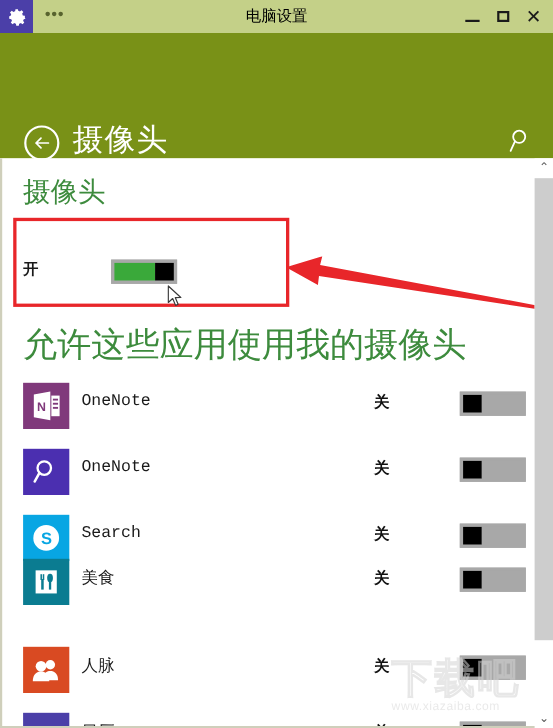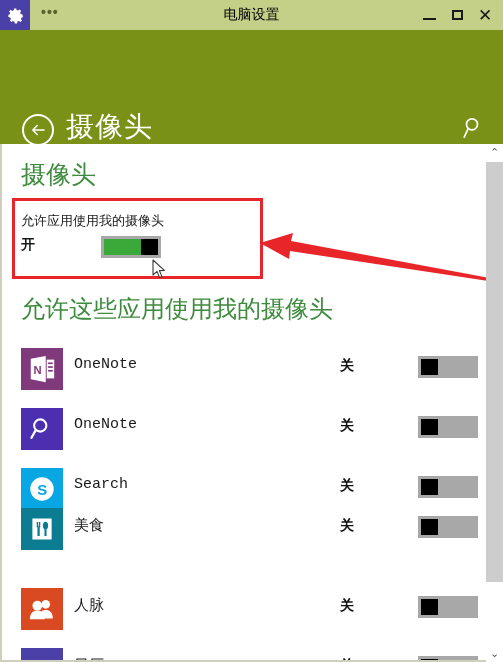--- a/index.html
+++ b/index.html
@@ -90,21 +90,21 @@
     border-bottom: 2px solid #cfcfbb;
     overflow: hidden;
   }
   .section-title {
     position: absolute; left: 19px;
     font-size: 25px; color: #3d8b3d; font-weight: 400;
     font-family: "DejaVu Sans", "Liberation Sans", sans-serif;
     white-space: nowrap;
   }
   .section-title.cam { top: 14px; }
-  .section-title.apps { top: 149px; font-size: 24px; }
+  .section-title.apps { top: 149px; font-size: 31px; }
 
   
   .highlight-box {
     position: absolute; left: 10px; top: 54px;
     width: 251px; height: 81px;
     border: 3px solid #e8262a;
     background: transparent;
   }
   .perm-label {
     position: absolute; left: 19px; top: 68px;
@@ -235,21 +235,20 @@
       <line x1="7.8" y1="13.6" x2="3.5" y2="23" stroke="#ffffff" stroke-width="1.8" stroke-linecap="round"></line>
     </svg>
   </div>
 
   <div class="content">
 
     <div class="section-title cam">摄像头</div>
 
     <div class="highlight-box"></div>
 
-    <div class="perm-label">允许应用使用我的摄像头</div>
     <div class="perm-state">开</div>
 
     <div class="toggle on">
       <span class="tog-fill-on"></span>
       <span class="tog-thumb"></span>
     </div>
 
     <svg class="cursor" viewBox="0 0 14 20">
       <path d="M1 1 L1 16 L5 12.4 L7.6 18.6 L9.9 17.6 L7.4 11.6 L12.4 11.4 Z" fill="#ffffff" stroke="#3a3a3a" stroke-width="1.1" stroke-linejoin="round"></path>
     </svg>
@@ -361,14 +360,18 @@
     </div>
 
   </div>
 
   <div class="scrollbar">
     <div class="sb-up">⌃</div>
     <div class="sb-thumb"></div>
     <div class="sb-down">⌄</div>
   </div>
 
+  <div class="watermark">
+    <div class="wm-main">下载吧</div>
+    <div class="wm-sub">www.xiazaiba.com</div>
+  </div>
 
 </div>
 
 </body></html>

